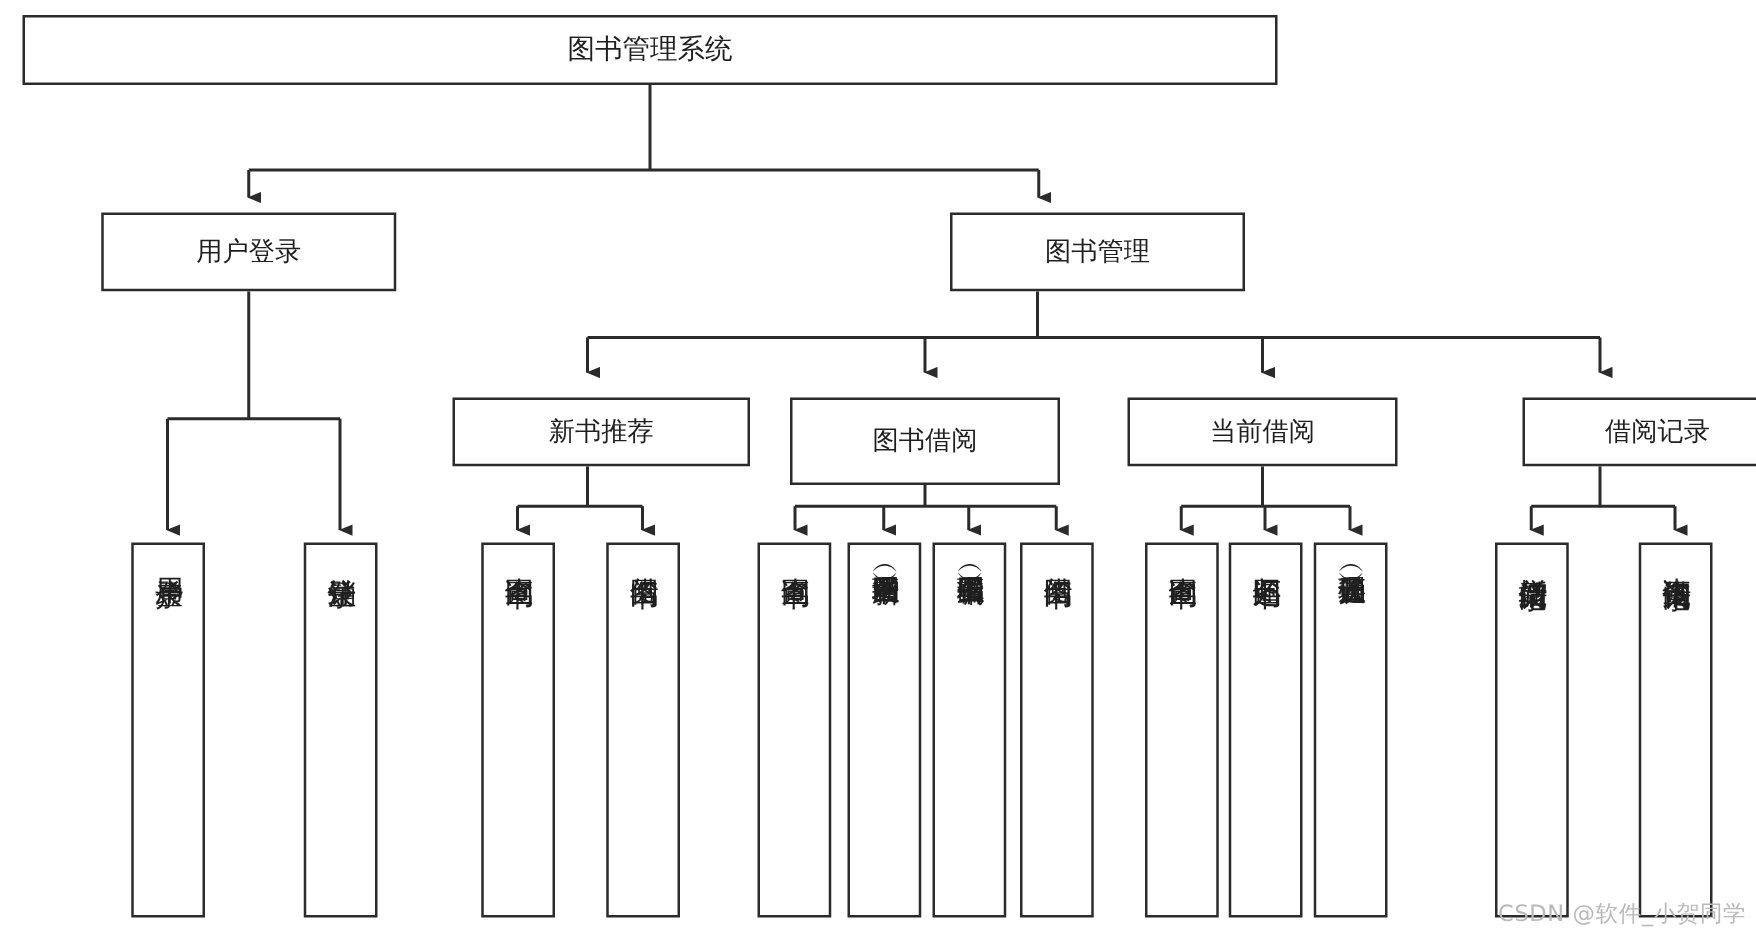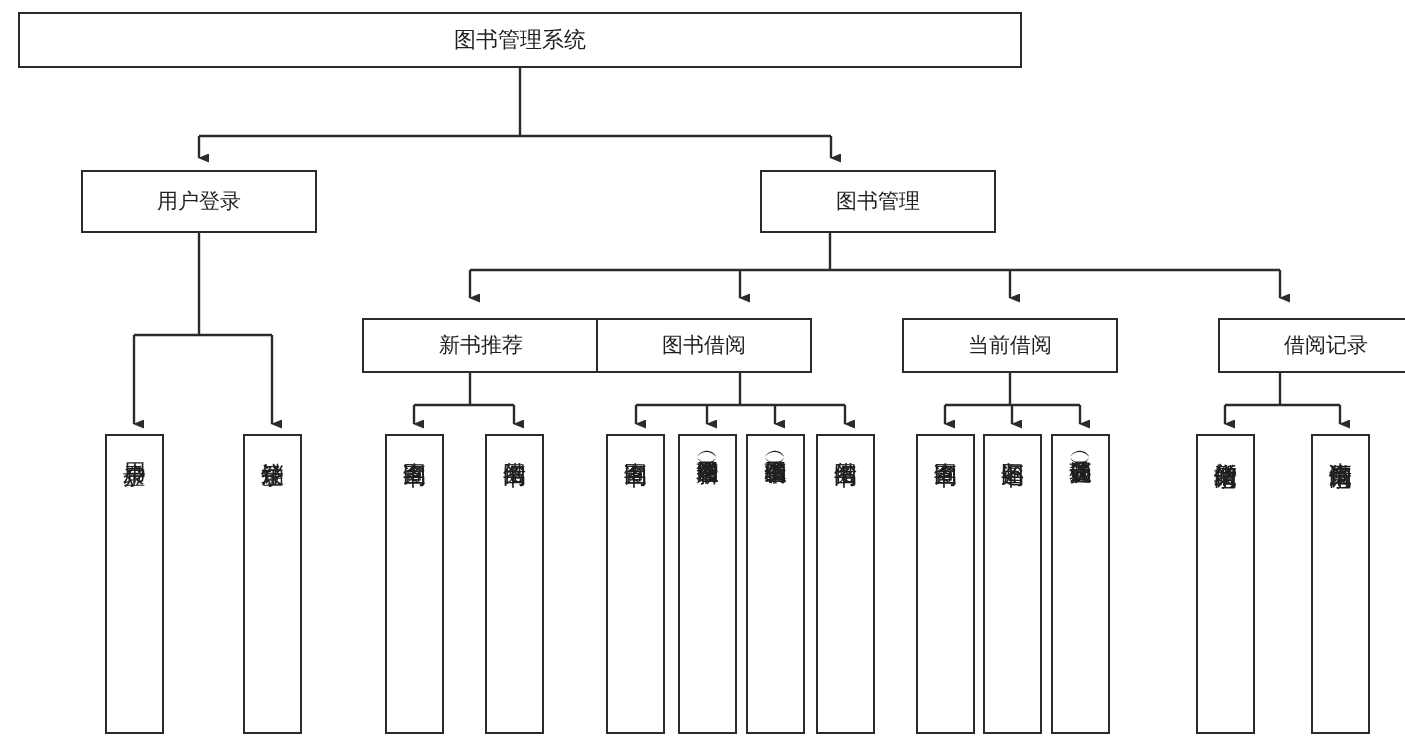--- a/index.html
+++ b/index.html
@@ -134,21 +134,21 @@
   <div class="node horiz" style="left:81px; top:170px; width:236px; height:63px;">
     <span class="lbl">用户登录</span>
   </div>
   <div class="node horiz" style="left:712px; top:170px; width:236px; height:63px;margin-left:48px;">
     <span class="lbl">图书管理</span>
   </div>
 
   <div class="node horiz" style="left:362px; top:318px; width:238px; height:55px;">
     <span class="lbl">新书推荐</span>
   </div>
-  <div class="node horiz" style="left:596px; top:318px; width:216px; height:55px;">
+  <div class="node horiz" style="left:632px; top:318px; width:216px; height:70px;">
     <span class="lbl">图书借阅</span>
   </div>
   <div class="node horiz" style="left:902px; top:318px; width:216px; height:55px;">
     <span class="lbl">当前借阅</span>
   </div>
   <div class="node horiz" style="left:1172px; top:318px; width:216px; height:55px;margin-left:46px;">
     <span class="lbl">借阅记录</span>
   </div>
 
   <div class="node vert" style="left:105px; top:434px; width:59px; height:300px;">
@@ -188,14 +188,15 @@
     <span class="lbl">确认归还（管理员）</span>
   </div>
 
   <div class="node vert" style="left:1196px; top:434px; width:59px; height:300px;">
     <span class="lbl">新增借阅记录</span>
   </div>
   <div class="node vert" style="left:1311px; top:434px; width:59px; height:300px;">
     <span class="lbl">查询借阅记录</span>
   </div>
 
+  <div class="watermark">CSDN @软件_小贺同学</div>
 
 </div>
 
 </body></html>

